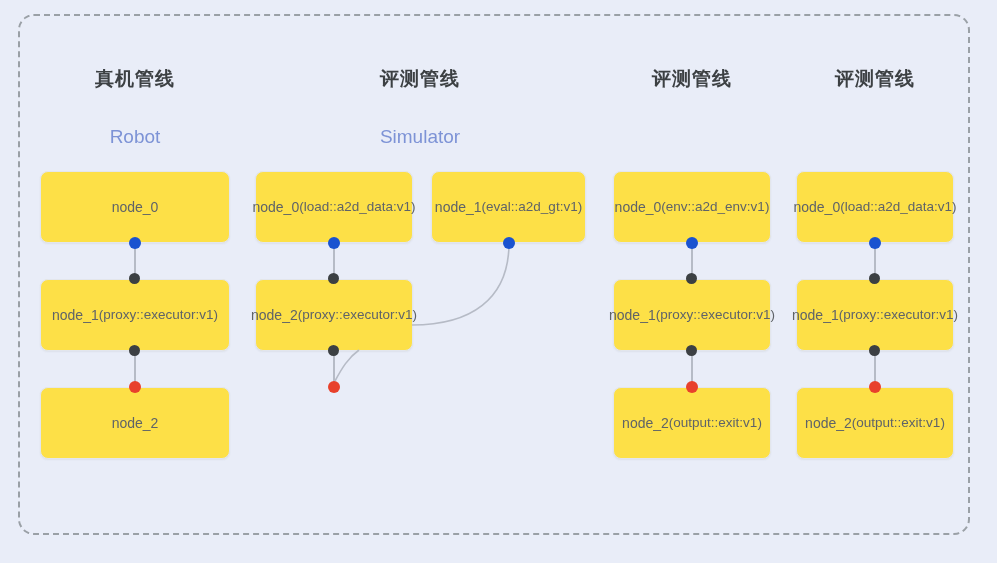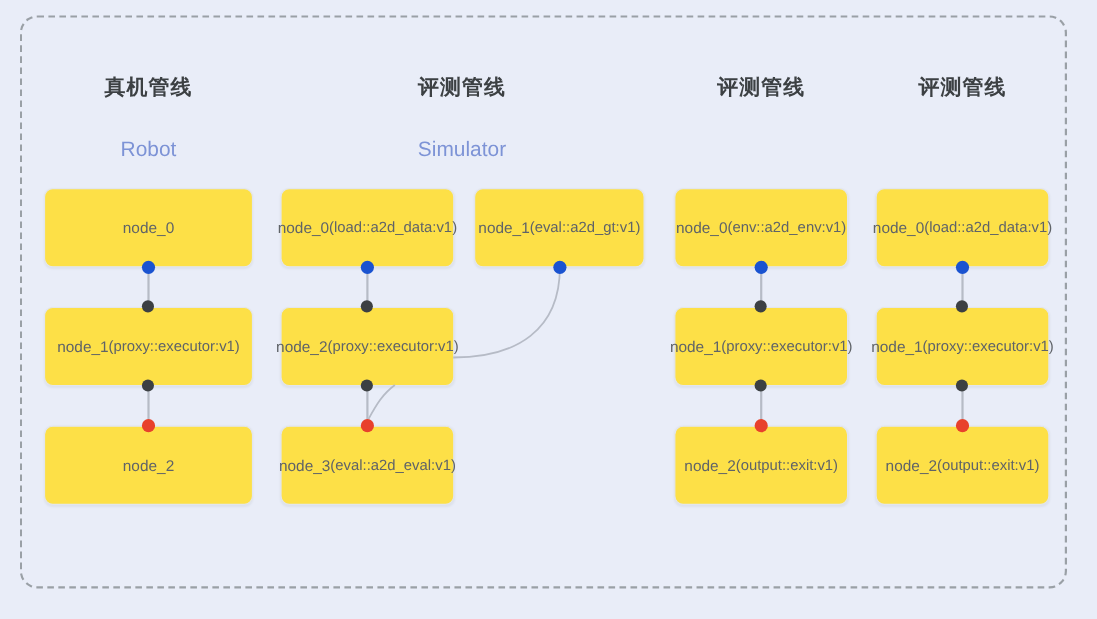--- a/index.html
+++ b/index.html
@@ -152,24 +152,20 @@
   <div class="port port-in" style="left:328px; top:273px;"></div>
 
   <div class="node" style="left:255px; top:279px; width:158px; height:72px;">
     <div class="node-title">node_2</div>
     <div class="node-sub">(proxy::executor:v1)</div>
   </div>
   <div class="port port-in" style="left:328px; top:345px;"></div>
   <div class="edge" style="left:333px; top:351px; height:32px;"></div>
   <div class="port port-out-red" style="left:328px; top:381px;"></div>
 
-  <div class="node" style="left:255px; top:387px; width:158px; height:72px;">
-    <div class="node-title">node_3</div>
-    <div class="node-sub">(eval::a2d_eval:v1)</div>
-  </div>
 
   <div class="node" style="left:431px; top:171px; width:155px; height:72px;">
     <div class="node-title">node_1</div>
     <div class="node-sub">(eval::a2d_gt:v1)</div>
   </div>
   <div class="port port-out-blue" style="left:503px; top:237px;"></div>
 
   <div class="col-header" style="left:613px; top:66px; width:158px;">评测管线</div>
 
   <div class="node" style="left:613px; top:171px; width:158px; height:72px;">

